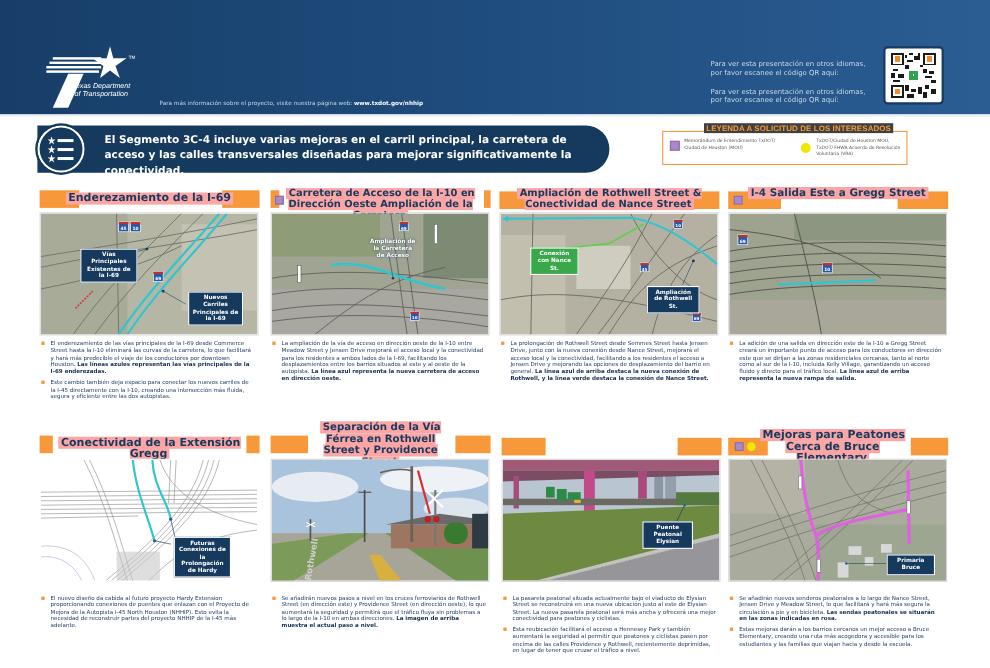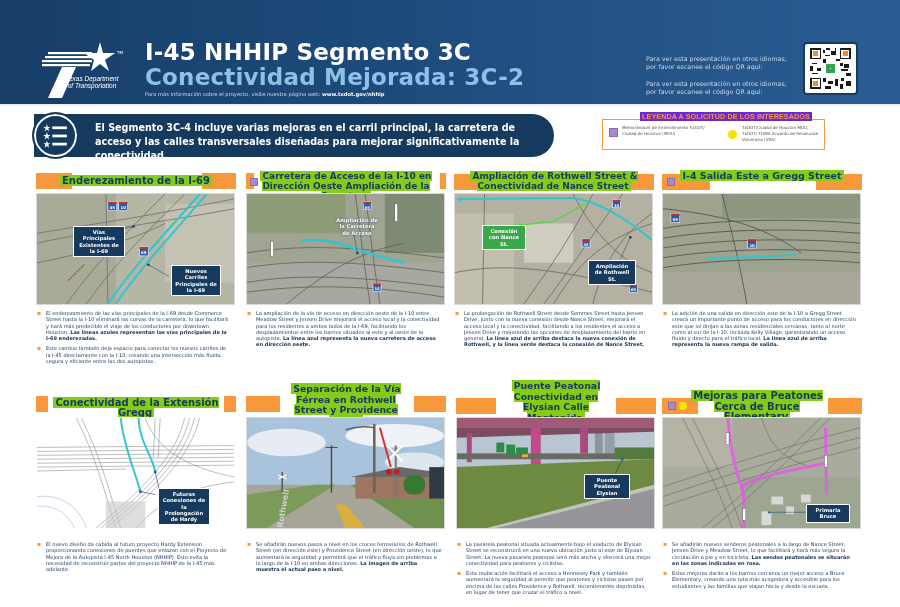--- a/index.html
+++ b/index.html
@@ -34,38 +34,38 @@
     background: #163a5e; border-radius: 0 22px 22px 0; }
   .intro-icon { position: absolute; left: 34px; top: 114px; width: 43px; height: 43px;
     border-radius: 50%; background: #163a5e; border: 2px solid #fff; outline: 2px solid #163a5e; }
   .intro-icon svg { width: 100%; height: 100%; }
   .intro-text { position: absolute; left: 95px; top: 121px; width: 455px; color: #fff;
     font-weight: bold; font-size: 9.6px; line-height: 14px; font-family: "DejaVu Sans", sans-serif; }
 
   
   .legend-box { position: absolute; left: 602px; top: 119px; width: 223px; height: 31px;
     border: 1px solid #f29a3e; }
-  .legend-title { position: absolute; left: 640px; top: 112px; background: #6d28d9; padding: 0 2px;
+  .legend-title { position: absolute; left: 640px; top: 112px; background: #404040; padding: 0 2px;
     color: #f29a3e; font-weight: bold; font-size: 7.2px; letter-spacing: 0.1px; white-space: nowrap;
     font-family: "Liberation Sans", sans-serif; }
   .legend-swatch { position: absolute; left: 609px; top: 128px; width: 9px; height: 9px;
     background: #a98ac6; border: 1px solid #8a6db0; }
   .legend-dot { position: absolute; left: 728px; top: 130px; width: 9px; height: 9px;
     border-radius: 50%; background: #f2e600; }
   .legend-t1 { position: absolute; left: 622px; top: 125px; width: 95px; font-size: 4.1px; line-height: 6px; color: #555; }
   .legend-t2 { position: absolute; left: 742px; top: 125px; width: 80px; font-size: 4.1px; line-height: 6px; color: #555; }
 
   
   .panel { position: absolute; width: 200px; }
   .panel-head { position: relative; height: 21px; }
   .bar-l, .bar-r { position: absolute; top: 0; height: 16px; background: #f7993a; }
   .panel-title { position: absolute; top: 0; left: 0; right: 0; text-align: center; color: #163a5e;
     font-weight: bold; font-size: 9.3px; line-height: 10px; font-family: "DejaVu Sans", sans-serif; }
   .panel-title.one { top: 3px; font-size: 10px; }
-  .panel-title span { background: #84cc16; padding: 0 2px; }
+  .panel-title span { background: #fca5a5; padding: 0 2px; }
   .sw-purple { position: absolute; width: 8px; height: 8px; background: #a98ac6; border: 1px solid #8a6db0; }
   .sw-yellow { position: absolute; width: 8px; height: 8px; border-radius: 50%; background: #f2e600; }
 
   .panel-img { position: absolute; width: 199px; height: 112px; overflow: hidden; border: 1px solid #d8d8d8; }
   .panel-img svg { width: 100%; height: 100%; display: block; }
   .callout { position: absolute; background: #163a5e; color: #fff; font-weight: bold; font-size: 5.2px;
     line-height: 6.3px; text-align: center; padding: 2px 3px; border: 1px solid #fff; }
   .callout.green { background: #3aa84a; }
 
   .bullets { position: absolute; width: 196px; list-style: none; }
@@ -83,22 +83,20 @@
       <polygon points="58,2 61,13 73,13 63,20 67,31 58,24 49,31 52,20 42,13 55,13"></polygon>
       <rect x="6" y="12" width="44" height="2.2"></rect>
       <rect x="3" y="16" width="47" height="2.2"></rect>
       <rect x="0" y="20" width="50" height="2.2"></rect>
       <rect x="0" y="24" width="48" height="2.2"></rect>
       <polygon points="20,27 34,27 20,58 6,58"></polygon>
     </g>
   </svg>
   <div class="tm">TM</div>
   <div class="logo-text">Texas Department of Transportation</div>
-  <div class="title-1">I-45 NHHIP Segmento 3C</div>
-  <div class="title-2">Conectividad Mejorada: 3C-2</div>
   <div class="info-line">
     <span>Para más información sobre el proyecto, visite nuestra página web: </span><b>www.txdot.gov/nhhip</b>
   </div>
   <div class="lang-note n1">Para ver esta presentación en otros idiomas, por favor escanee el código QR aquí:</div>
   <div class="lang-note n2">Para ver esta presentación en otros idiomas, por favor escanee el código QR aquí:</div>
   <div class="qr">
     <svg viewBox="0 0 25 25" shape-rendering="crispEdges">
       <g fill="#1a1a1a">
         <rect x="0" y="0" width="7" height="7"></rect>
           <rect x="18" y="0" width="7" height="7"></rect>
@@ -423,21 +421,20 @@
   </svg>
 </div>
 <ul class="bullets" style="left:246px; top:541px;">
   <li><span>Se añadirán nuevos pasos a nivel en los cruces ferroviarios de Rothwell Street (en dirección este) y Providence Street (en dirección oeste), lo que aumentará la seguridad y permitirá que el tráfico fluya sin problemas a lo largo de la I-10 en ambas direcciones. </span><b>La imagen de arriba muestra el actual paso a nivel.</b></li>
 </ul>
 
 <div class="panel" style="left:456px; top:381px;">
   <div class="panel-head" style="height:33px;">
     <div class="bar-l" style="left:0;width:40px;top:17px;"></div>
     <div class="bar-r" style="right:0;width:40px;top:17px;"></div>
-    <div class="panel-title" style="left:42px;right:42px;font-size:9.3px;line-height:10.5px;"><span>Puente Peatonal Conectividad en Elysian Calle Mantenida</span></div>
   </div>
 </div>
 <div class="panel-img" style="left:456px; top:417px;">
   <svg viewBox="0 0 200 112" preserveAspectRatio="none">
     <rect width="200" height="60" fill="#b9c5d0"></rect>
     <rect x="140" y="10" width="8" height="30" fill="#8a96a2"></rect>
       <rect x="150" y="15" width="10" height="25" fill="#949fab"></rect>
     <rect x="0" y="0" width="200" height="10" fill="#a05a78"></rect>
     <polygon points="0,10 200,10 200,14 0,20" fill="#7c4c62"></polygon>
     <rect x="75" y="10" width="10" height="40" fill="#c04a8a"></rect>

